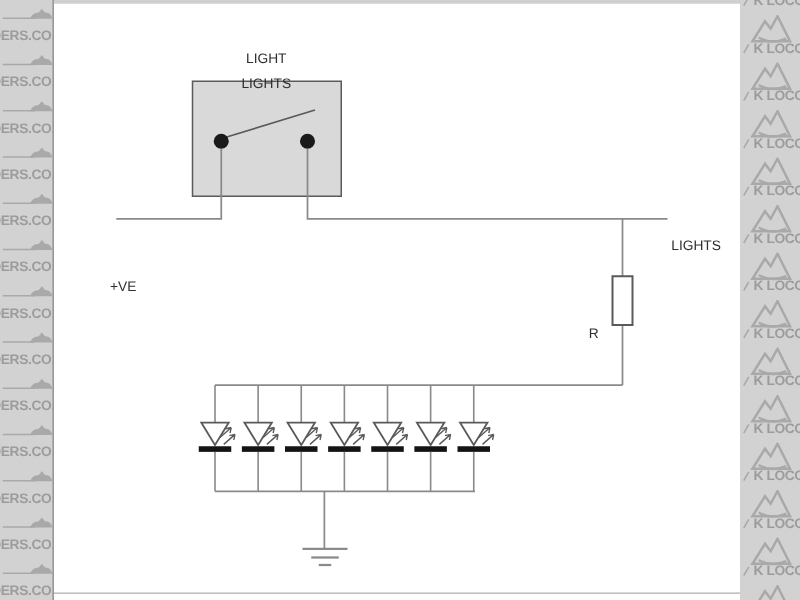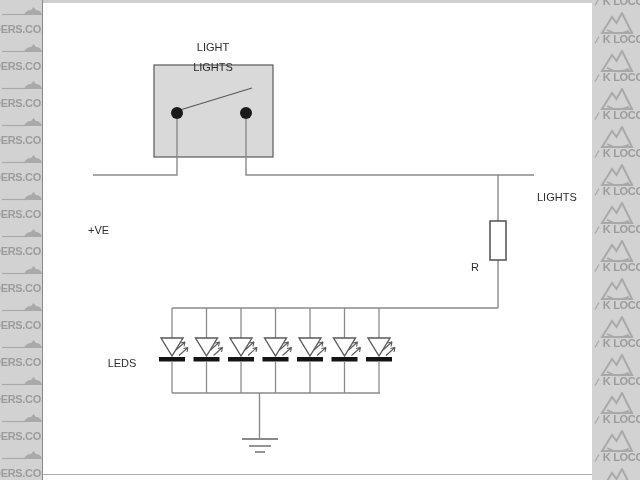--- a/index.html
+++ b/index.html
@@ -146,21 +146,20 @@
   </svg>
 
   <div class="label center" style="left:153px;top:13px;width:120px;">
     <span style="display:block">LIGHT</span>
     <span style="display:block">LIGHTS</span>
   </div>
   <div class="label" style="left:88px;top:196px;">+VE</div>
   <div class="label" style="left:537px;top:163px;">LIGHTS</div>
   <div class="label" style="left:471px;top:233px;">R</div>
   <div class="label center" style="left:82px;top:330px;width:80px;line-height:19px;">
-    <span style="display:block">LEDS</span>
   </div>
 
   <div class="strip left" id="strip-left">
       <div class="wm-tile l">
         <svg class="wm-art" width="40" height="14" viewBox="0 0 40 14">
           <line x1="0" y1="10.5" x2="26" y2="10.5" stroke="#a9a9a9" stroke-width="1.2"></line>
           <path d="M22 11 q2 -5 7 -5 l2.5 -3 2.5 3 q4 0 5.5 3.5 l0.5 1.5 z" fill="#a9a9a9"></path>
         </svg>
         <span class="wm-text"><span>DERS.CO.U</span></span>
       </div>

